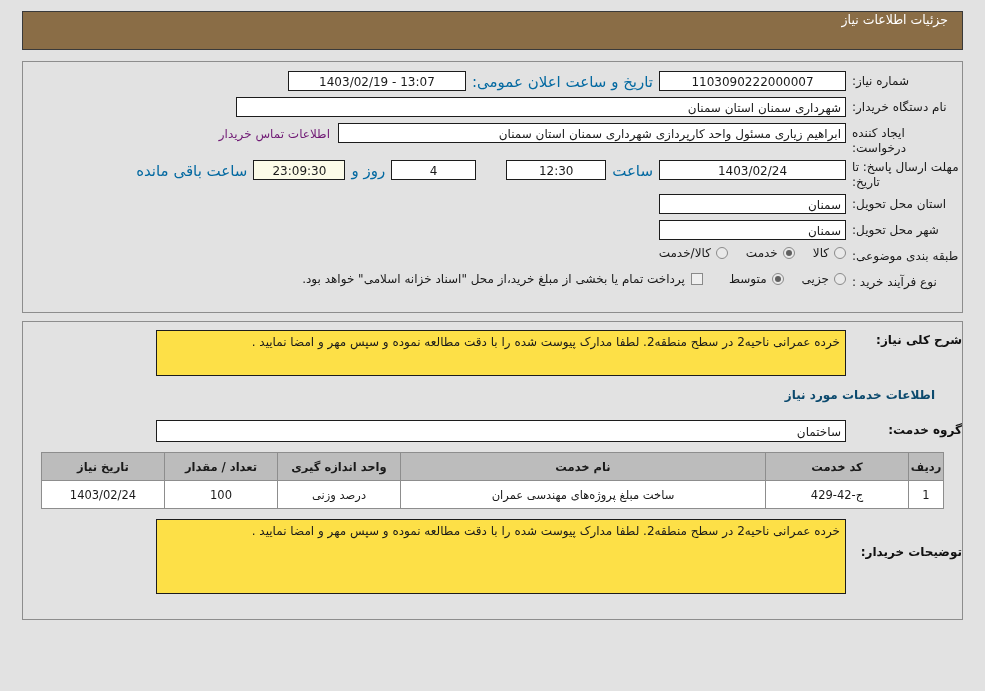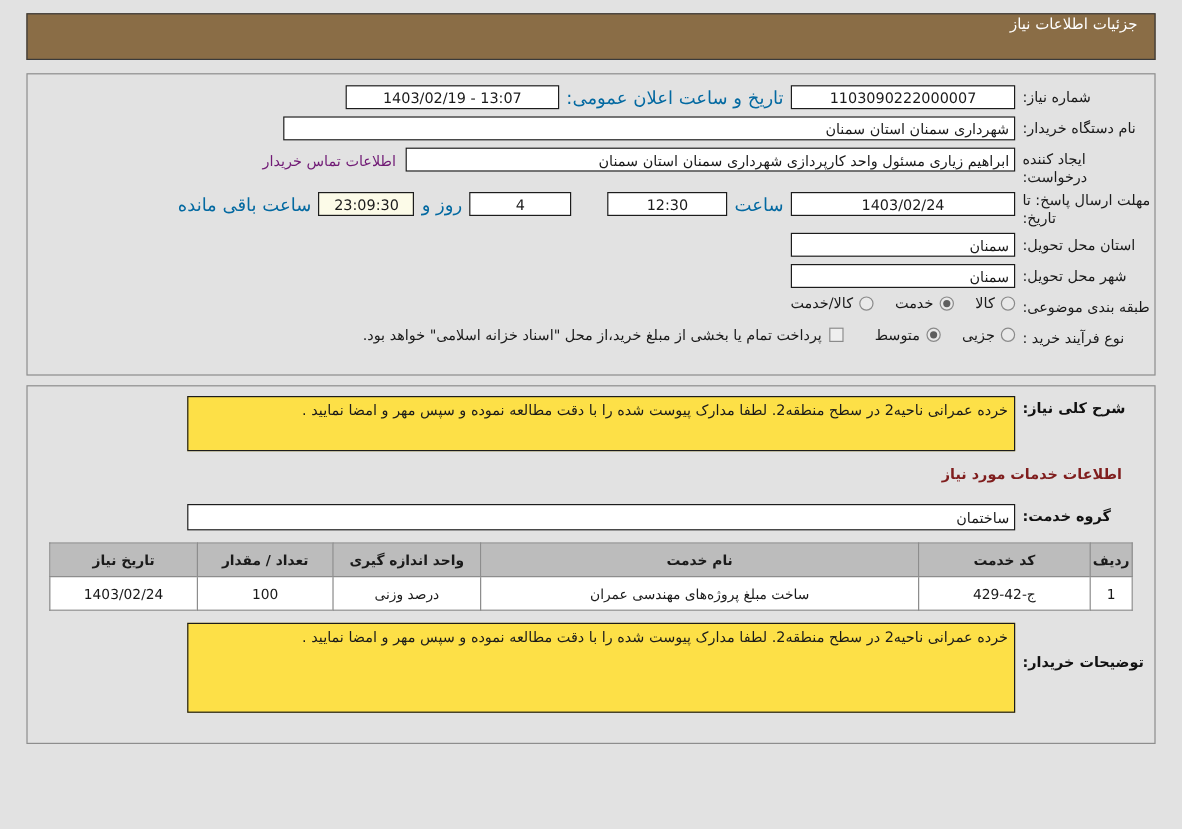--- a/index.html
+++ b/index.html
@@ -138,40 +138,40 @@
     display: flex;
     align-items: flex-start;
     padding: 8px 0 0 0;
   }
   .ta-label {
     font-size: 12px;
     font-weight: bold;
     color: #111;
     width: 116px;
     flex: 0 0 116px;
-    text-align: left;
+    text-align: right;
     padding-left: 6px;
     padding-top: 3px;
     box-sizing: border-box;
   }
   .ta {
     border: 1px solid #1c1c1c;
     background: #fde047;
     font-size: 12px;
     color: #1a1a1a;
     padding: 3px 5px;
     box-sizing: border-box;
     line-height: 17px;
     position: relative;
     overflow: hidden;
   }
   .section-title {
     font-size: 12px;
     font-weight: bold;
-    color: #7f1d1d;
+    color: #0c4a6e;
     text-align: right;
     padding: 12px 27px 0 0;
   }
 
   
   .tbl-wrap { padding: 10px 18px 0 18px; }
   table.grid {
     width: 100%;
     border-collapse: collapse;
     font-size: 12px;
@@ -240,21 +240,21 @@
     </div>
 
     <div class="row">
       <span class="lbl lbl-2line">مهلت ارسال پاسخ: تا تاریخ:</span>
       <span class="fld" style="width:187px">1403/02/24</span>
       <span class="inline-lbl">ساعت</span>
       <span class="fld" style="width:100px">12:30</span>
       <span style="width:30px"></span>
       <span class="fld" style="width:85px">4</span>
       <span class="inline-lbl">روز و</span>
-      <span class="fld yellow" style="width:80px">23:09:30</span>
+      <span class="fld yellow" style="width:92px">23:09:30</span>
       <span class="inline-lbl">ساعت باقی مانده</span>
     </div>
 
     <div class="row">
       <span class="lbl">استان محل تحویل:</span>
       <span class="fld right" style="width:187px">سمنان</span>
     </div>
 
     <div class="row">
       <span class="lbl">شهر محل تحویل:</span>

